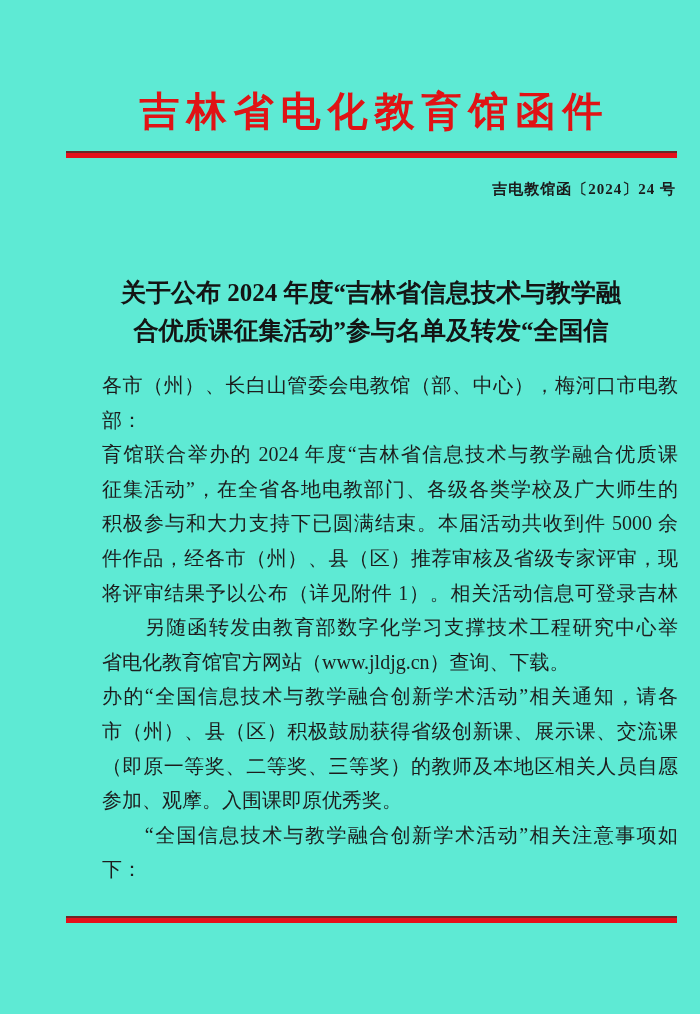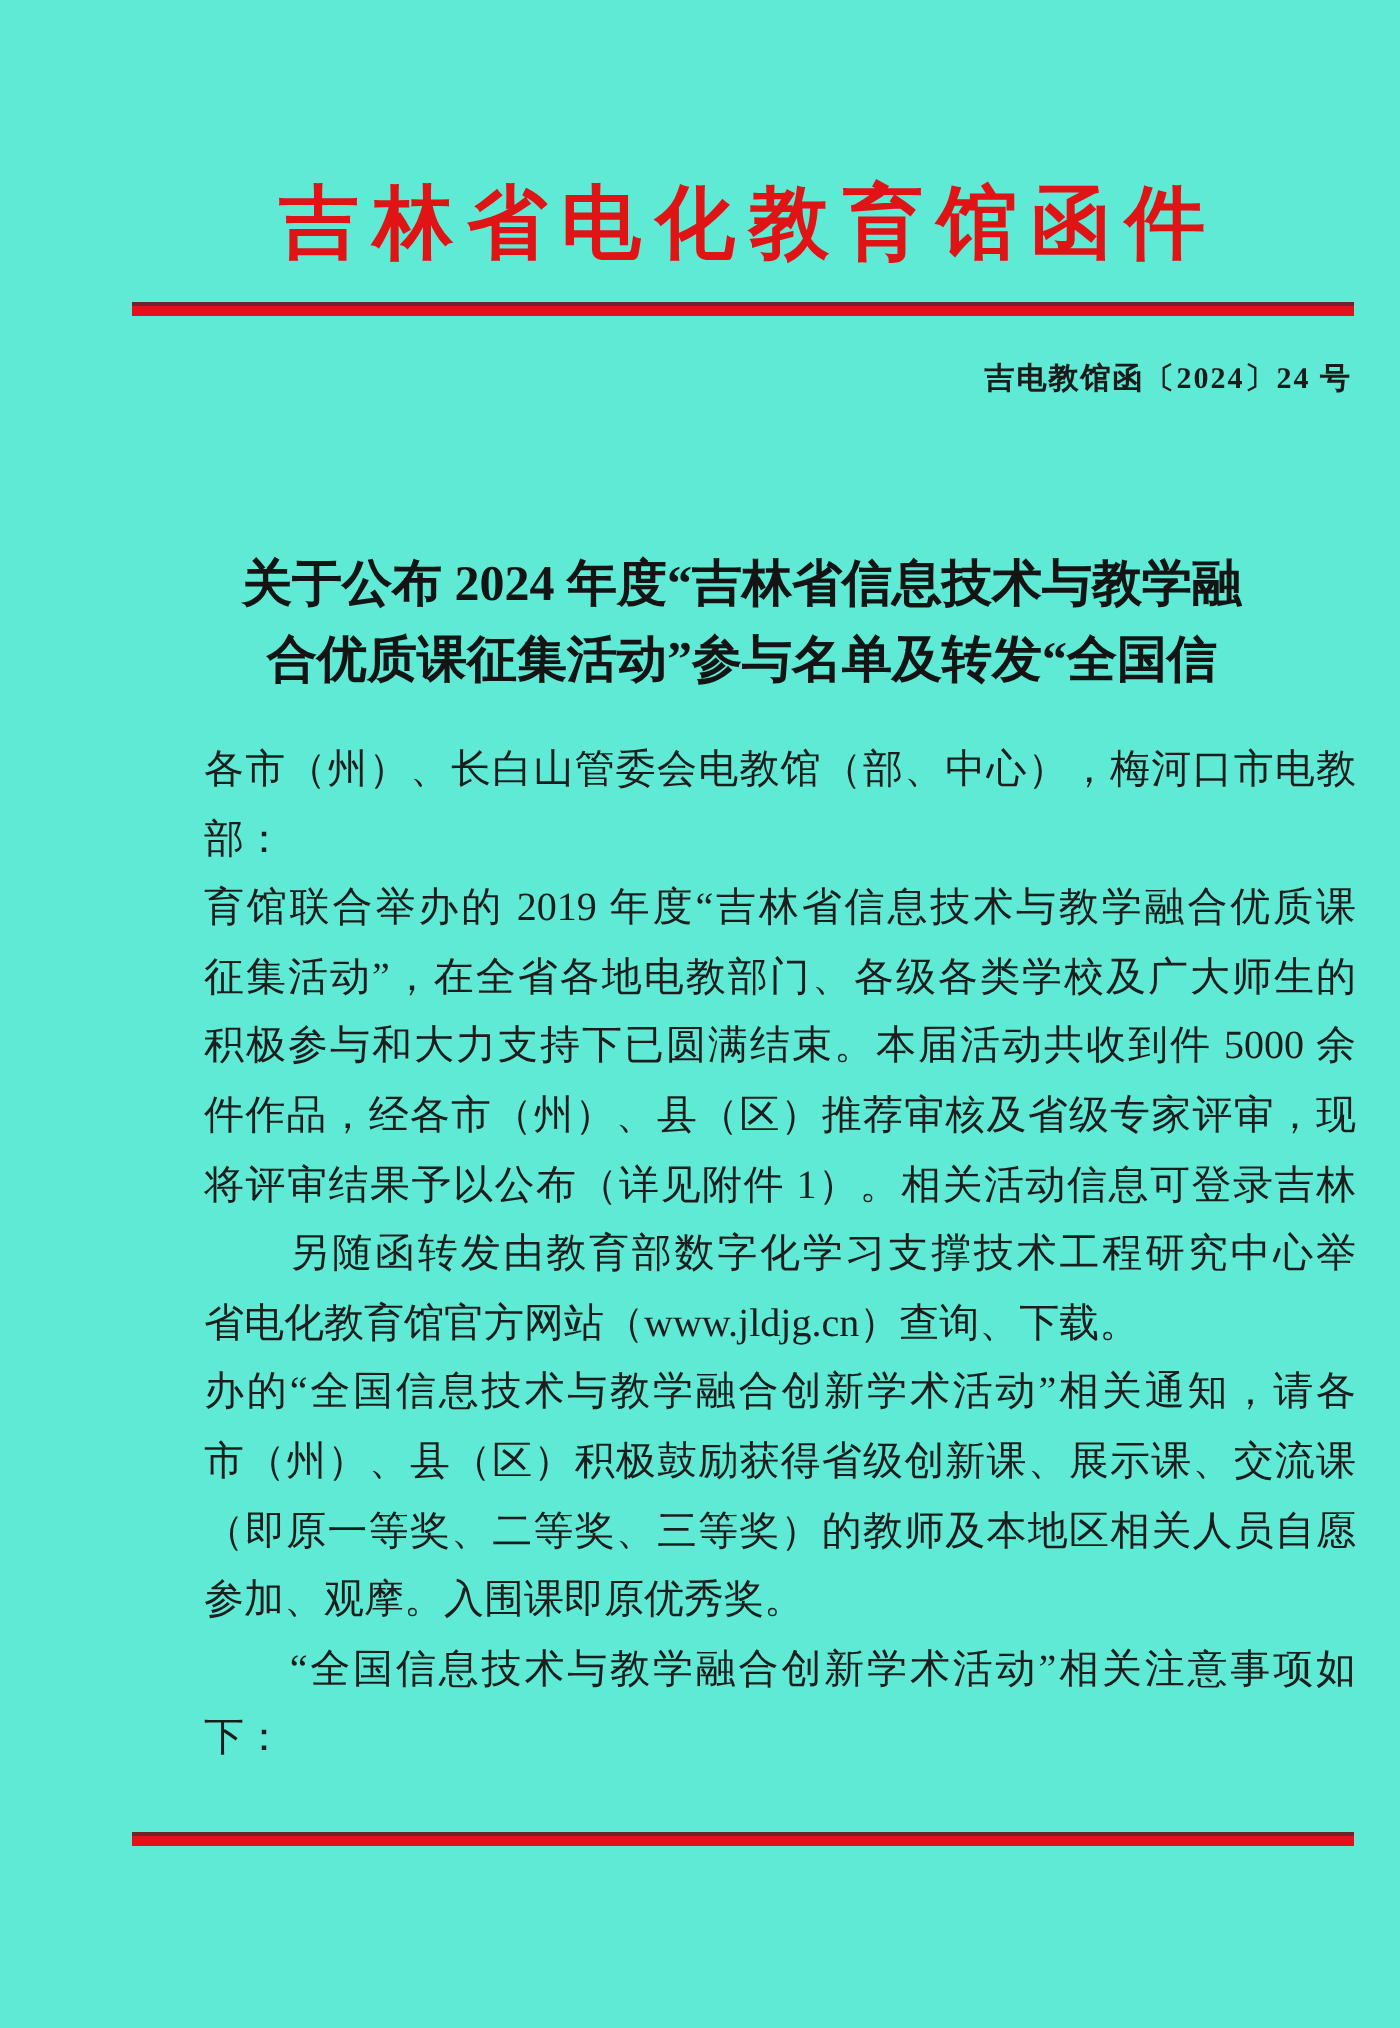--- a/index.html
+++ b/index.html
@@ -82,21 +82,21 @@
   <div class="doc-no">吉电教馆函〔2024〕24 号</div>
 
   <div class="notice-title">
       <div class="tline">关于公布 2024 年度“吉林省信息技术与教学融</div>
       <div class="tline">合优质课征集活动”参与名单及转发“全国信</div>
     </div>
 
   <div class="notice-body">
       <div class="bline">各市（州）、长白山管委会电教馆（部、中心），梅河口市电教</div>
       <div class="bline end">部：</div>
-      <div class="bline">育馆联合举办的 2019 年度“吉林省信息技术与教学融合优质课</div>
+      <div class="bline">育馆联合举办的 2024 年度“吉林省信息技术与教学融合优质课</div>
       <div class="bline">征集活动”，在全省各地电教部门、各级各类学校及广大师生的</div>
       <div class="bline">积极参与和大力支持下已圆满结束。本届活动共收到件 5000 余</div>
       <div class="bline">件作品，经各市（州）、县（区）推荐审核及省级专家评审，现</div>
       <div class="bline">将评审结果予以公布（详见附件 1）。相关活动信息可登录吉林</div>
       <div class="bline">　　另随函转发由教育部数字化学习支撑技术工程研究中心举</div>
       <div class="bline end">省电化教育馆官方网站（www.jldjg.cn）查询、下载。</div>
       <div class="bline">办的“全国信息技术与教学融合创新学术活动”相关通知，请各</div>
       <div class="bline">市（州）、县（区）积极鼓励获得省级创新课、展示课、交流课</div>
       <div class="bline">（即原一等奖、二等奖、三等奖）的教师及本地区相关人员自愿</div>
       <div class="bline end">参加、观摩。入围课即原优秀奖。</div>

